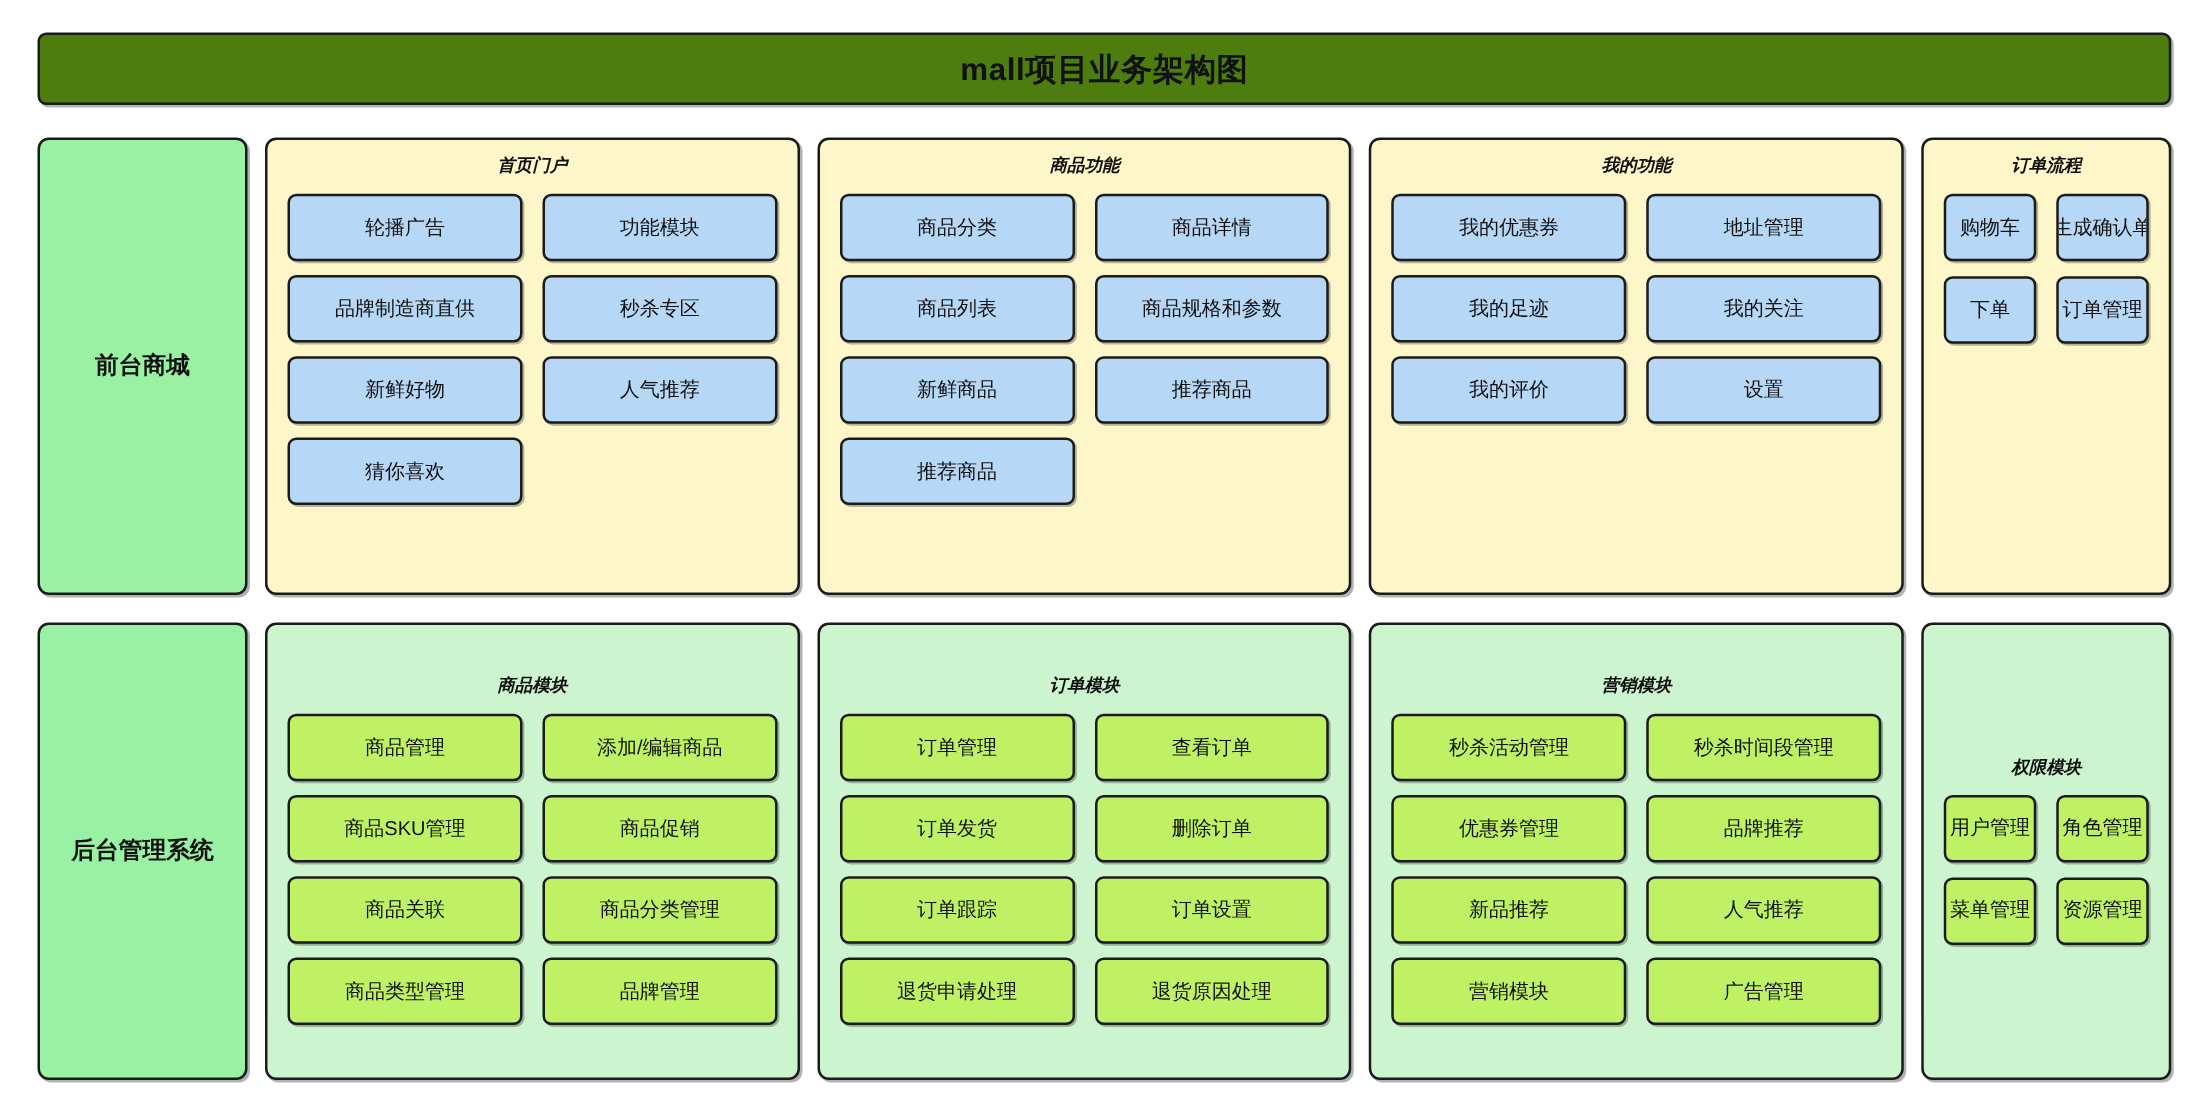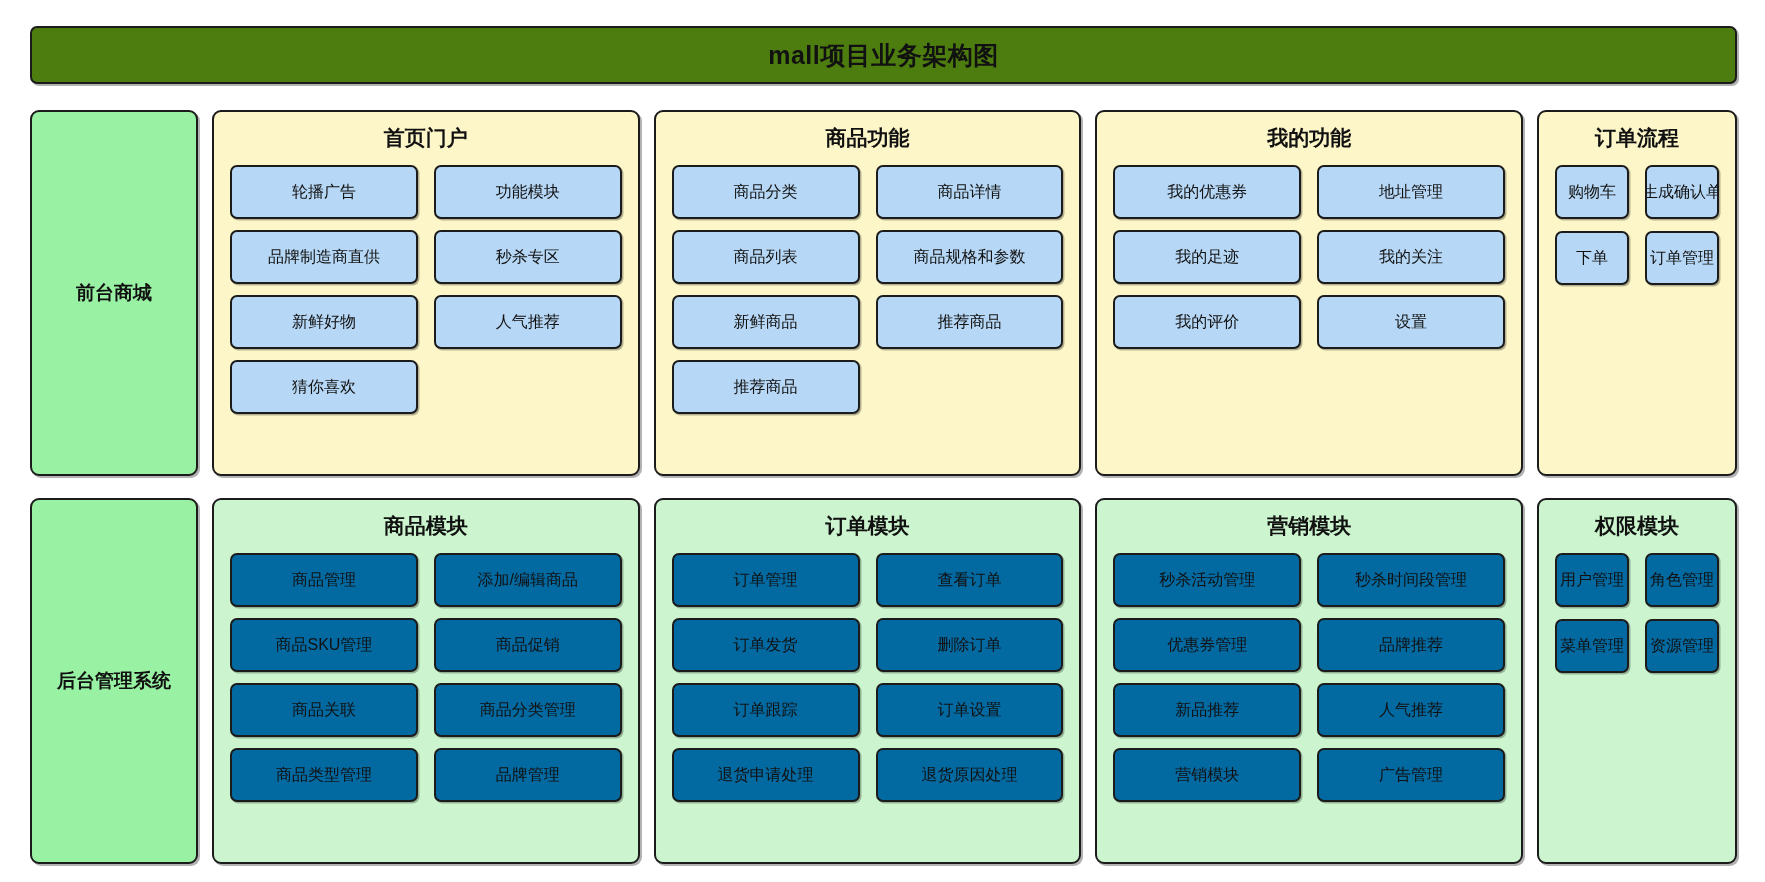--- a/index.html
+++ b/index.html
@@ -68,24 +68,25 @@
     border-radius: 9px;
     box-shadow: 2px 2px 0 rgba(0,0,0,0.30);
     padding: 12px 16px 14px;
     display: flex; flex-direction: column;
     min-width: 0;
   }
   .group.wide  { flex: 1 1 0; }
   .group.narrow{ flex: 0 0 200px; }
 
   .group-title {
-    font-size: 21px; font-weight: bold; color: #111;
+    font-size: 14px; font-weight: bold; color: #111;
     text-align: center;
     margin-bottom: 13px;
     white-space: nowrap;
+    font-style: italic;
   }
 
   .items {
     display: grid;
     grid-template-columns: 1fr 1fr;
     column-gap: 16px;
     row-gap: 11px;
     align-content: start;
   }
   .items.single { grid-template-columns: 1fr 1fr; row-gap: 12px; }
@@ -100,22 +101,22 @@
     white-space: nowrap;
     overflow: hidden;
     padding: 0 4px;
   }
 
   
   .front .group { background: #fdf6c8; }
   .front .node  { background: #b6d7f5; }
 
   
-  .admin .group { background: #ccf5cf; }
-  .admin .node  { background: #0369a1; }
+  .admin .group { background: #ccf5cf; justify-content: center; }
+  .admin .node  { background: #bef264; }
 </style>
 </head>
 <body>
 
 <div id="diagram">
 
   <div class="title-banner">
     <span class="txt">mall项目业务架构图</span>
   </div>
 

